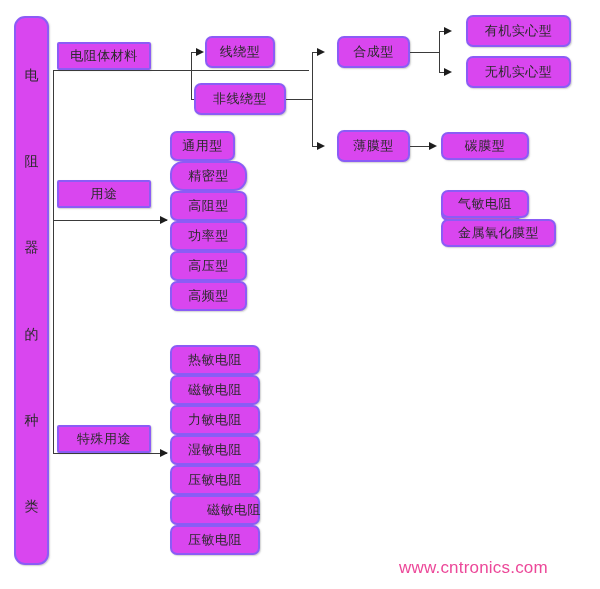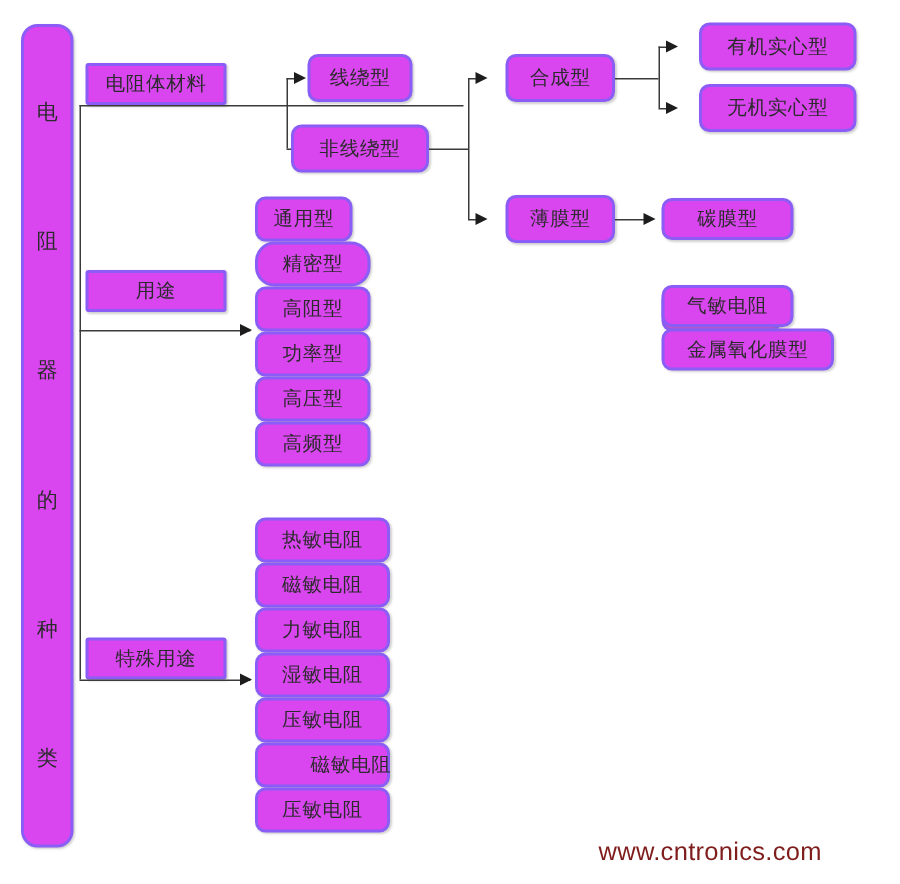--- a/index.html
+++ b/index.html
@@ -50,21 +50,21 @@
     border-top:4.5px solid transparent;
     border-bottom:4.5px solid transparent;
     border-left:8px solid #1d1d1d;
   }
 
   
   #watermark{
     position:absolute;
     left:399px;top:558px;
     font-size:17px;
-    color:#7f1d1d;
+    color:#ec4899;
     font-family:"Liberation Sans",sans-serif;
     letter-spacing:.2px;
     user-select:none;
   }
 </style>
 </head>
 <body>
 
 <div id="canvas">
 

